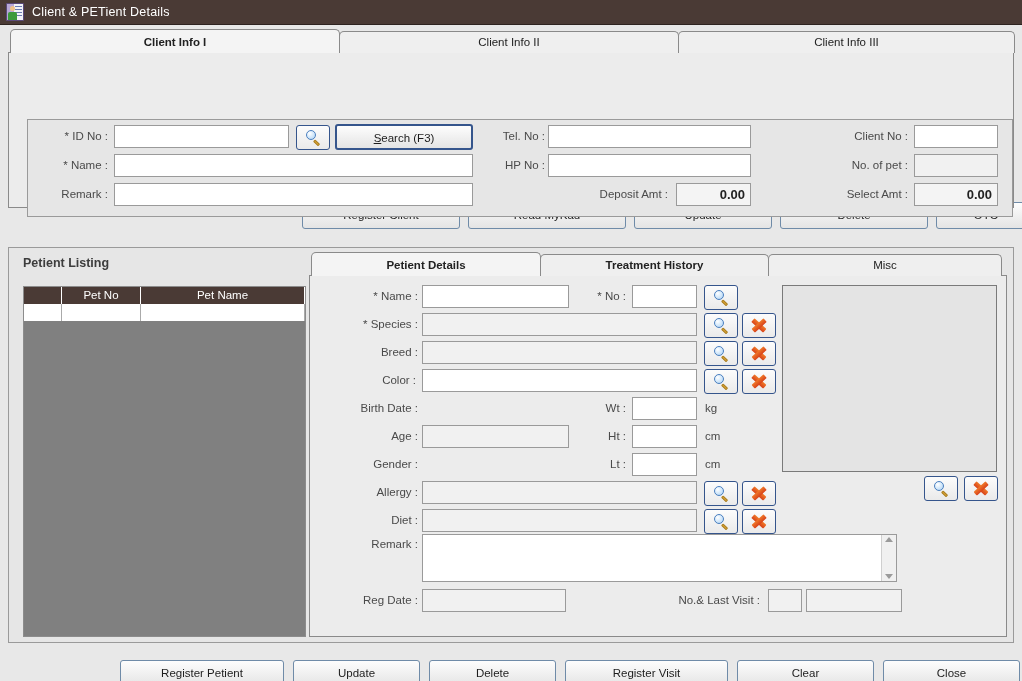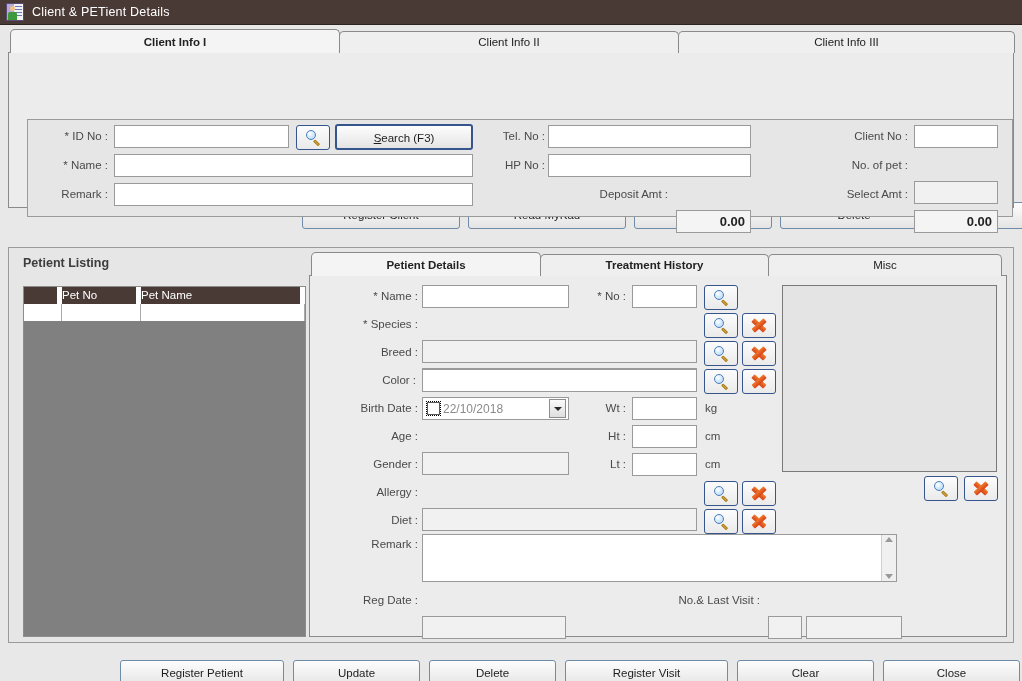--- a/index.html
+++ b/index.html
@@ -106,21 +106,21 @@
   .fld {
     border: 1px solid #9a9a9a;
     background: #ffffff;
     height: 23px;
     font-size: 12px;
     padding: 0 3px;
     color: #222;
     font-family: "Liberation Sans", sans-serif;
     outline: none;
   }
-  .fld.ro { background: #f1f1f1; margin-top: 27px; }
+  .fld.ro { background: #f1f1f1; }
   .fld.amt {
     text-align: right; font-weight: bold; font-size: 13px;
     background: #f4f4f4; padding-right: 5px;
   }
   .btn {
     border: 1px solid #6f8ba8;
     border-radius: 3px;
     background: linear-gradient(#fdfdfd, #e4e4e4);
     font-size: 11.5px;
     color: #1d1d1d;
@@ -192,22 +192,22 @@
     border: 1px solid #9a9a9a;
     background: #e6e6e6;
   }
   .grptitle {
     font-weight: bold; font-size: 12.5px; color: #3d3d3d;
   }
   
   .grid { border: 1px solid #8c8c8c; background: #808080; overflow: hidden; }
   .grid .hdr { display: flex; background: #4a3a35; height: 17px; }
   .grid .hdr div {
-    color: #ffffff; font-size: 11.5px; line-height: 17px;
-    border-right: 5px solid #ffffff;
+    color: #ffffff; font-size: 11.5px; text-align: center; line-height: 17px;
+    border-right: 1px solid #ffffff;
   }
   .grid .row { display: flex; background: #ffffff; height: 17px; }
   .grid .row div { border-right: 1px solid #aaa; height: 17px; }
   
   .ta-wrap { display: flex; border: 1px solid #9a9a9a; background: #fff; }
   .ta-wrap textarea {
     flex: 1; border: none; outline: none; resize: none;
     font-family: "Liberation Sans", sans-serif; font-size: 12px; padding: 2px 3px;
   }
   .sbar {
@@ -378,27 +378,20 @@
         <span class="mag">
             <span class="lens"></span>
             <span class="handle"></span>
           </span>
       </div>
       <div class="iconbtn abs" style="left:432px; top:93px;">
         <span class="dart"></span>
       </div>
 
       <div class="abs lbl" style="left:30px; top:126px; width:78px;">Birth Date :</div>
-      <div class="combo abs" style="left:112px; top:121px; width:147px;">
-        <span class="chk dotted"></span>
-        <span class="txt" style="color:#8b8b8b;">22/10/2018</span>
-        <span class="arw">
-            <b></b>
-          </span>
-      </div>
       <div class="abs lbl" style="left:268px; top:126px; width:48px;">Wt :</div>
       <input class="fld abs" style="left: 322px; top: 121px; width: 65px;" type="text" value="">
       <div class="abs unit" style="left:395px; top:126px;">kg</div>
 
       <div class="abs lbl" style="left:30px; top:154px; width:78px;">Age :</div>
       <div class="fld ro abs" style="left:112px; top:149px; width:147px;"></div>
       <div class="abs lbl" style="left:268px; top:154px; width:48px;">Ht :</div>
       <input class="fld abs" style="left: 322px; top: 149px; width: 65px;" type="text" value="">
       <div class="abs unit" style="left:395px; top:154px;">cm</div>
 

